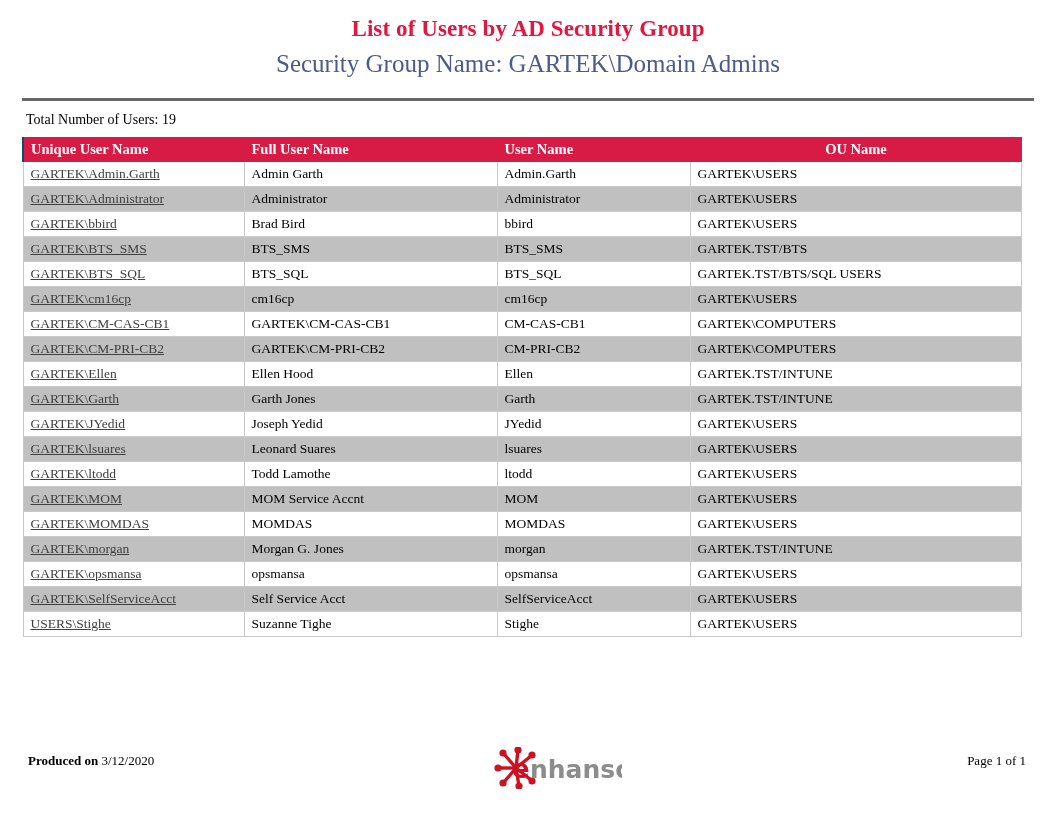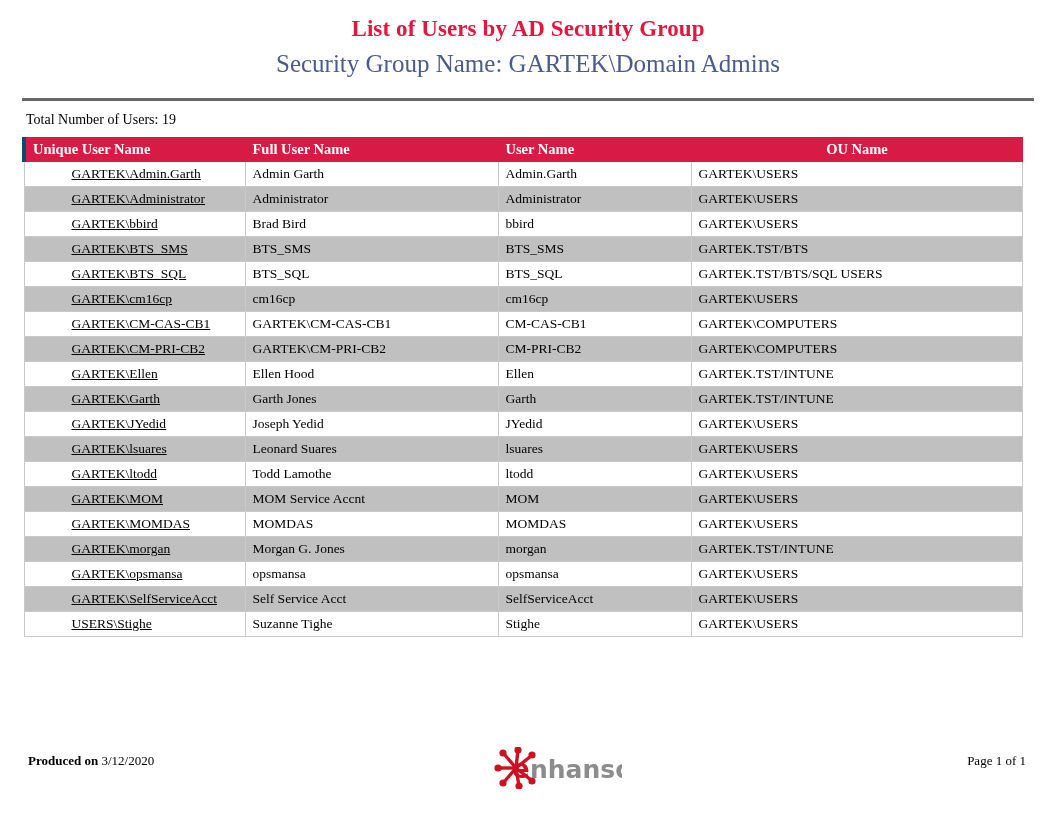--- a/index.html
+++ b/index.html
@@ -98,34 +98,33 @@
   }
   table.users th:last-child,
   table.users td:last-child {
     border-right: 1px solid #c9c9c9;
   }
   table.users th:last-child { border-right: 1px solid #d81b45; text-align: center; }
   table.users td:first-child,
   table.users th:first-child {
     border-left: 1px solid #c9c9c9;
   }
-  table.users th:first-child { border-left: 4px solid #0c4a6e; }
+  table.users th:first-child { border-left: 2px solid #0c4a6e; }
 
   tr.row-alt td { background: #c0c0c0; }
   tr.row-base td { background: #ffffff; }
 
   col.c-unique { width: 221px; }
   col.c-full   { width: 253px; }
   col.c-user   { width: 193px; }
   col.c-ou     { width: 331px; }
 
   a.user-link {
-    color: #000000;
+    color: #404040;
     text-decoration: underline;
-    margin-left: 40px;
   }
 
   
   .footer {
     position: absolute;
     left: 0;
     top: 745px;
     width: 1056px;
     height: 46px;
   }

